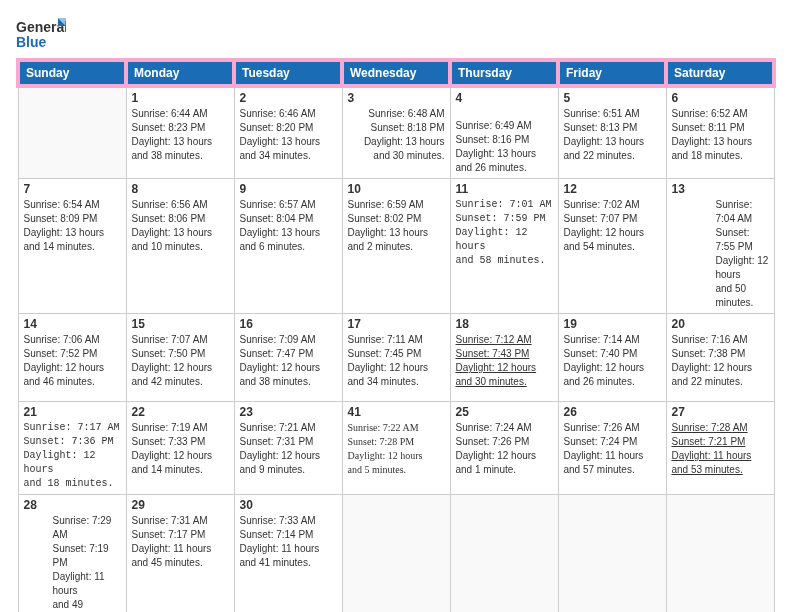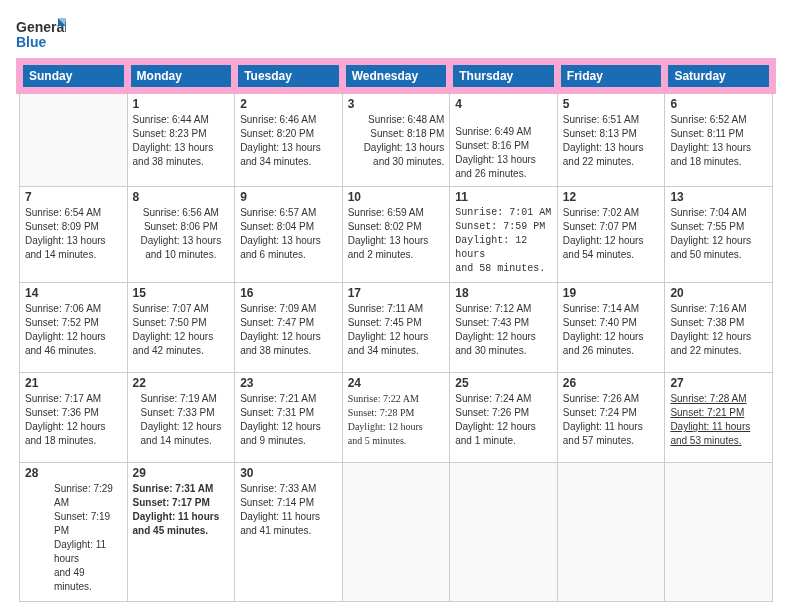--- a/index.html
+++ b/index.html
@@ -47,21 +47,21 @@
       border-collapse: collapse;
       flex: 1;
     }
     .calendar thead th {
       background: #1a6db5;
       color: #fff;
       font-size: 12px;
       font-weight: bold;
       padding: 4px 6px;
       text-align: left;
-      border: 7px solid #f9a8d4;
+      border: 4px solid #f9a8d4;
     }
     .calendar tbody td {
       border: 1px solid #ccc;
       vertical-align: top;
       padding: 3px 5px;
       width: calc(100% / 7);
       height: 88px;
     }
     .day-num {
       font-size: 12px;
@@ -161,21 +161,21 @@
         <tr>
           <td>
             <div class="day-num">7</div>
             <div class="day-info" style="white-space: pre-line;">Sunrise: 6:54 AM
 Sunset: 8:09 PM
 Daylight: 13 hours
 and 14 minutes.</div>
           </td>
           <td>
             <div class="day-num">8</div>
-            <div class="day-info" style="white-space: pre-line; text-align: center;">Sunrise: 6:56 AM
+            <div class="day-info" style="white-space: pre-line;">Sunrise: 6:56 AM
 Sunset: 8:06 PM
 Daylight: 13 hours
 and 10 minutes.</div>
           </td>
           <td>
             <div class="day-num">9</div>
             <div class="day-info" style="white-space: pre-line;">Sunrise: 6:57 AM
 Sunset: 8:04 PM
 Daylight: 13 hours
 and 6 minutes.</div>
@@ -196,21 +196,21 @@
           </td>
           <td>
             <div class="day-num">12</div>
             <div class="day-info" style="white-space: pre-line;">Sunrise: 7:02 AM
 Sunset: 7:07 PM
 Daylight: 12 hours
 and 54 minutes.</div>
           </td>
           <td>
             <div class="day-num">13</div>
-            <div class="day-info" style="white-space: pre-line;">Sunrise: 7:04 AM
+            <div class="day-info" style="white-space: pre-line; margin-left: 44px;">Sunrise: 7:04 AM
 Sunset: 7:55 PM
 Daylight: 12 hours
 and 50 minutes.</div>
           </td>
         </tr>
         <tr>
           <td>
             <div class="day-num">14</div>
             <div class="day-info" style="white-space: pre-line;">Sunrise: 7:06 AM
 Sunset: 7:52 PM
@@ -233,21 +233,21 @@
           </td>
           <td>
             <div class="day-num">17</div>
             <div class="day-info" style="white-space: pre-line;">Sunrise: 7:11 AM
 Sunset: 7:45 PM
 Daylight: 12 hours
 and 34 minutes.</div>
           </td>
           <td>
             <div class="day-num">18</div>
-            <div class="day-info" style="white-space: pre-line;">Sunrise: 7:12 AM
+            <div class="day-info" style="white-space: pre-line; text-decoration: underline;">Sunrise: 7:12 AM
 Sunset: 7:43 PM
 Daylight: 12 hours
 and 30 minutes.</div>
           </td>
           <td>
             <div class="day-num">19</div>
             <div class="day-info" style="white-space: pre-line;">Sunrise: 7:14 AM
 Sunset: 7:40 PM
 Daylight: 12 hours
 and 26 minutes.</div>
@@ -256,41 +256,41 @@
             <div class="day-num">20</div>
             <div class="day-info" style="white-space: pre-line;">Sunrise: 7:16 AM
 Sunset: 7:38 PM
 Daylight: 12 hours
 and 22 minutes.</div>
           </td>
         </tr>
         <tr>
           <td>
             <div class="day-num">21</div>
-            <div class="day-info" style="white-space: pre-line;">Sunrise: 7:17 AM
+            <div class="day-info" style="white-space: pre-line; font-family: Liberation Mono, monospace;">Sunrise: 7:17 AM
 Sunset: 7:36 PM
 Daylight: 12 hours
 and 18 minutes.</div>
           </td>
           <td>
             <div class="day-num">22</div>
-            <div class="day-info" style="white-space: pre-line; margin-left: 8px;">Sunrise: 7:19 AM
+            <div class="day-info" style="white-space: pre-line;">Sunrise: 7:19 AM
 Sunset: 7:33 PM
 Daylight: 12 hours
 and 14 minutes.</div>
           </td>
           <td>
             <div class="day-num">23</div>
             <div class="day-info" style="white-space: pre-line;">Sunrise: 7:21 AM
 Sunset: 7:31 PM
 Daylight: 12 hours
 and 9 minutes.</div>
           </td>
           <td>
-            <div class="day-num">24</div>
+            <div class="day-num">41</div>
             <div class="day-info" style="white-space: pre-line; font-family: Liberation Serif, serif;">Sunrise: 7:22 AM
 Sunset: 7:28 PM
 Daylight: 12 hours
 and 5 minutes.</div>
           </td>
           <td>
             <div class="day-num">25</div>
             <div class="day-info" style="white-space: pre-line;">Sunrise: 7:24 AM
 Sunset: 7:26 PM
 Daylight: 12 hours
@@ -314,21 +314,21 @@
         <tr class="last-row">
           <td>
             <div class="day-num">28</div>
             <div class="day-info" style="white-space: pre-line; margin-left: 29px;">Sunrise: 7:29 AM
 Sunset: 7:19 PM
 Daylight: 11 hours
 and 49 minutes.</div>
           </td>
           <td>
             <div class="day-num">29</div>
-            <div class="day-info" style="white-space: pre-line; font-weight: bold;">Sunrise: 7:31 AM
+            <div class="day-info" style="white-space: pre-line;">Sunrise: 7:31 AM
 Sunset: 7:17 PM
 Daylight: 11 hours
 and 45 minutes.</div>
           </td>
           <td>
             <div class="day-num">30</div>
             <div class="day-info" style="white-space: pre-line;">Sunrise: 7:33 AM
 Sunset: 7:14 PM
 Daylight: 11 hours
 and 41 minutes.</div>

